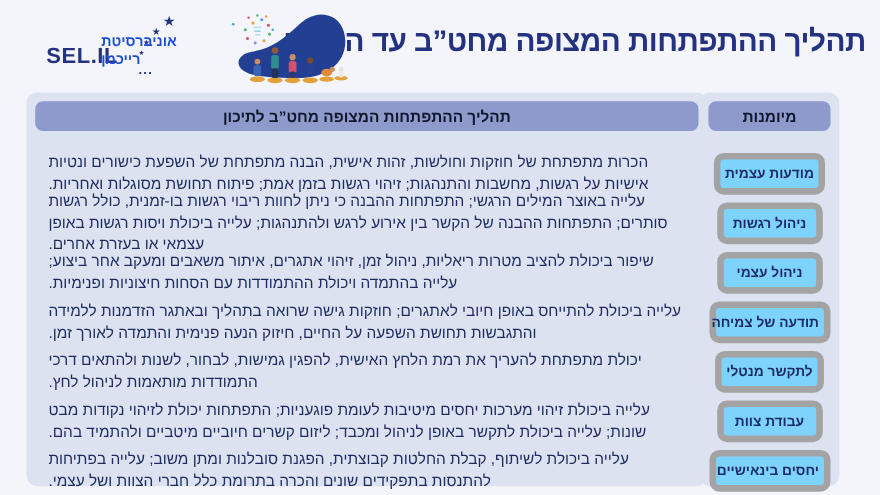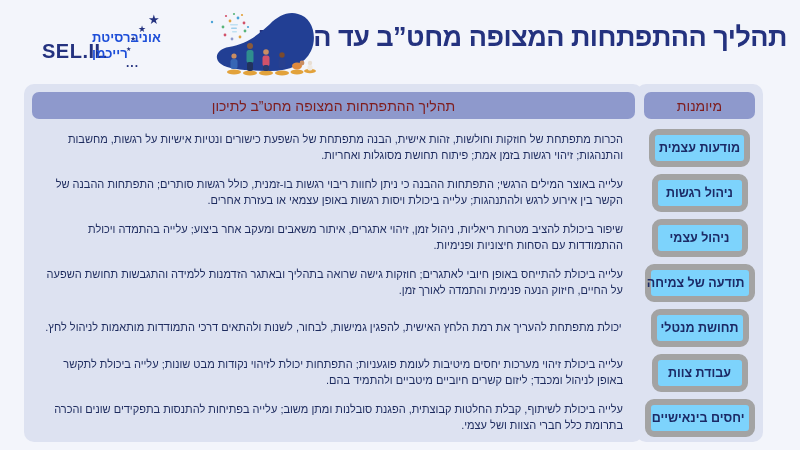--- a/index.html
+++ b/index.html
@@ -26,34 +26,34 @@
   .dots{position:absolute;left:96px;top:52px;font-size:12px;font-weight:800;color:#24327f;letter-spacing:1px;}
   .illu{position:absolute;left:168px;top:2px;}
   
   .panel{
     position:absolute;top:84px;height:358px;background:#dde2f1;border-radius:10px;
     box-sizing:border-box;
   }
   .panel.sidebar{right:37px;width:127px;}
   .panel.content{right:157px;left:24px;}
   .panel-header{
-    margin:8px 8px 6px 8px;height:27px;border-radius:7px;
-    background:#8e99cc;color:#7f1d1d;
+    margin:8px 8px 16px 8px;height:27px;border-radius:7px;
+    background:#8e99cc;color:#0f172a;
     display:flex;align-items:center;justify-content:center;
-    font-size:14px;font-weight:400;
+    font-size:14px;font-weight:700;
   }
   .slot{height:45px;display:flex;align-items:center;justify-content:center;padding:0 6px;}
   .skill-box{
     background:#7dd3fc;border:6px solid #a3a3a3;border-radius:9px;
     min-width:96px;max-width:110px;box-sizing:border-box;
     padding:6px 4px;text-align:center;
     font-size:12.5px;font-weight:800;color:#1c2a66;white-space:nowrap;
   }
   .desc{
-    font-size:11px;line-height:1.42;color:#1d2b5e;text-align:right;
+    font-size:14px;line-height:1.42;color:#1d2b5e;text-align:left;
     padding:0 14px;margin:0;
   }
 </style>
 </head>
 <body>
 
 <div class="page-title">תהליך ההתפתחות המצופה מחט”ב עד התיכון</div>
 
 <div class="logo-block">
   <span class="sel-text">SEL.IL</span>
@@ -125,21 +125,21 @@
   <div class="slot">
       <div class="skill-box">ניהול רגשות</div>
     </div>
   <div class="slot">
       <div class="skill-box">ניהול עצמי</div>
     </div>
   <div class="slot">
       <div class="skill-box">תודעה של צמיחה</div>
     </div>
   <div class="slot">
-      <div class="skill-box">תחושת מנטלי</div>
+      <div class="skill-box">לתקשר מנטלי</div>
     </div>
   <div class="slot">
       <div class="skill-box">עבודת צוות</div>
     </div>
   <div class="slot">
       <div class="skill-box">יחסים בינאישיים</div>
     </div>
 </div>
 
 <div class="panel content">

